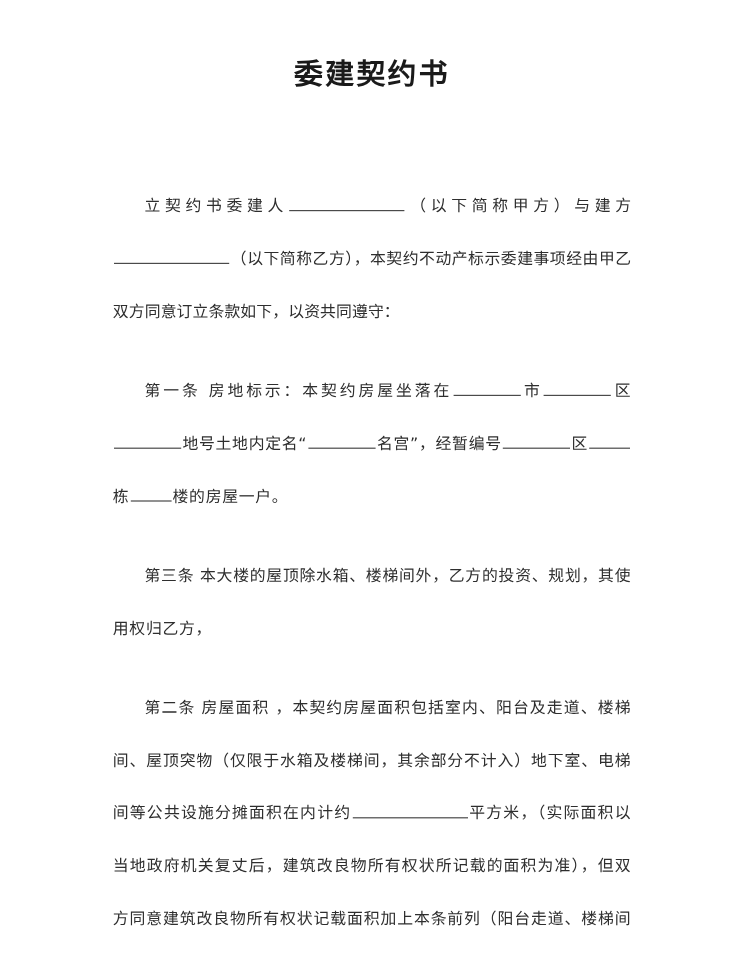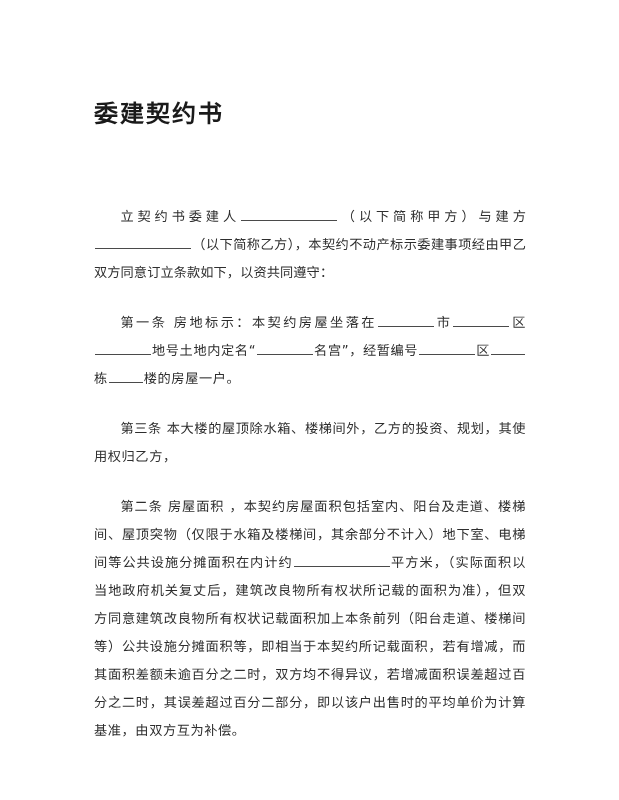--- a/index.html
+++ b/index.html
@@ -22,35 +22,35 @@
     background: #ffffff;
     box-sizing: border-box;
   }
   .doc-body {
     position: absolute;
     left: 94px;
     top: 0;
     width: 432px;
   }
   .doc-title {
-    text-align: left;
+    text-align: center;
     font-size: 24px;
     font-weight: bold;
     letter-spacing: 2px;
     color: #1a1a1a;
     margin: 0;
-    padding-top: 100px;
+    padding-top: 48px;
     line-height: 1.2;
   }
   .title-spacer {
     height: 74px;
   }
   .para {
     font-size: 13.2px;
-    line-height: 28px;
+    line-height: 44px;
     text-align: justify;
     text-justify: inter-ideograph;
     margin: 0 0 22px 0;
     color: #2e2e2e;
     letter-spacing: 0.1px;
   }
   .para.indent {
     text-indent: 2em;
   }
   .para:last-child {

